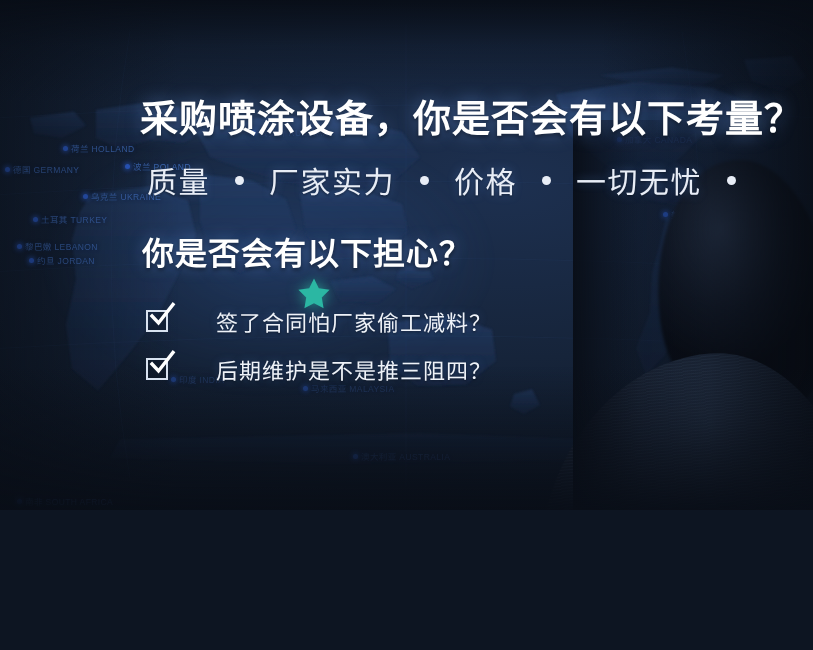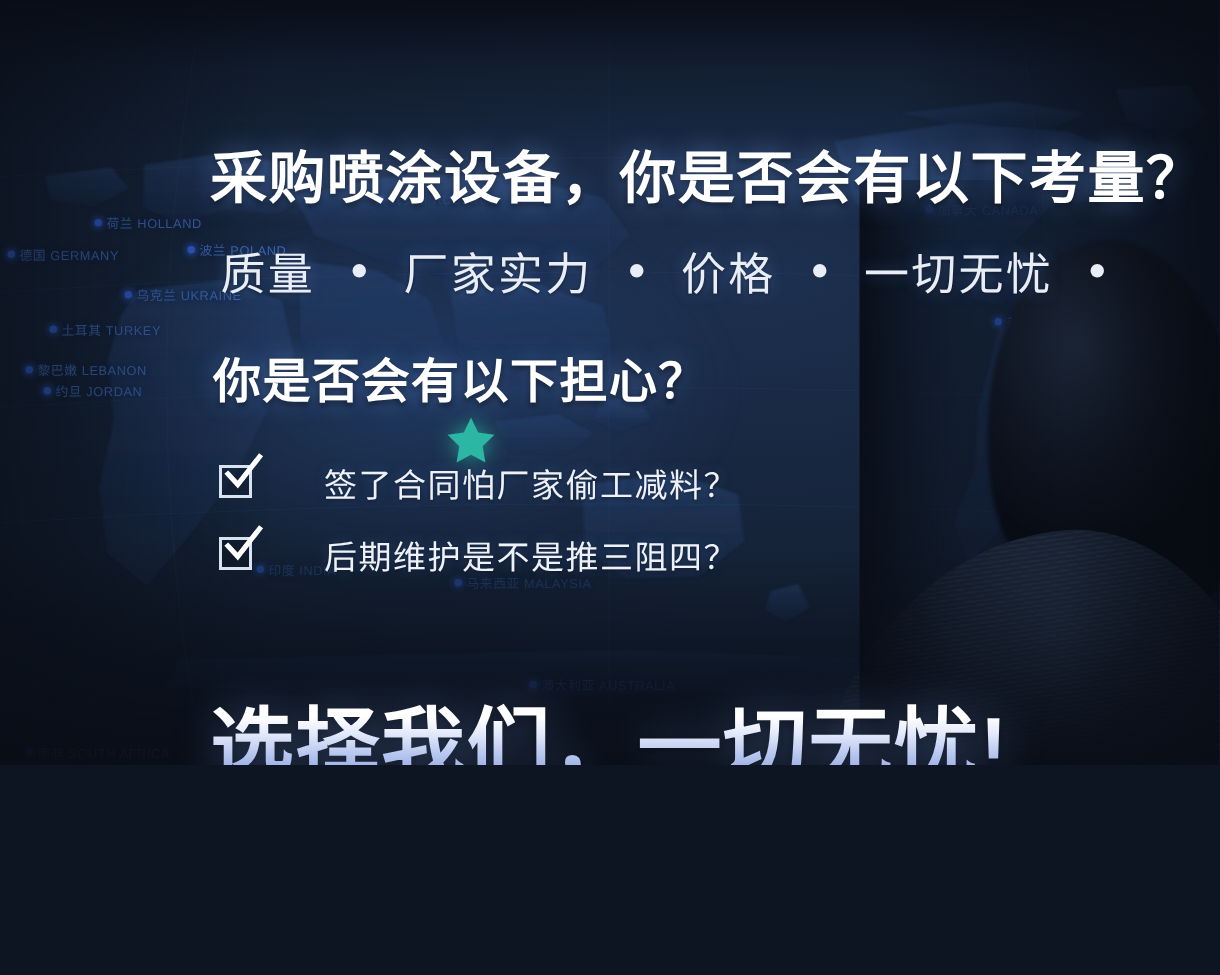--- a/index.html
+++ b/index.html
@@ -327,15 +327,14 @@
         <li class="check-item">
           <span class="check-box">
             <svg viewBox="0 0 26 26" aria-hidden="true">
               <path d="M3 13 L9.5 20 L24 1.5" fill="none" stroke="#ffffff" stroke-width="3.4" stroke-linecap="square" stroke-linejoin="miter"></path>
             </svg>
           </span>
           <span class="check-text">后期维护是不是推三阻四？</span>
         </li>
       </ul>
 
-    <div class="headline-3">选择我们，一切无忧!</div>
   </div>
 </div>
 
 </body></html>

